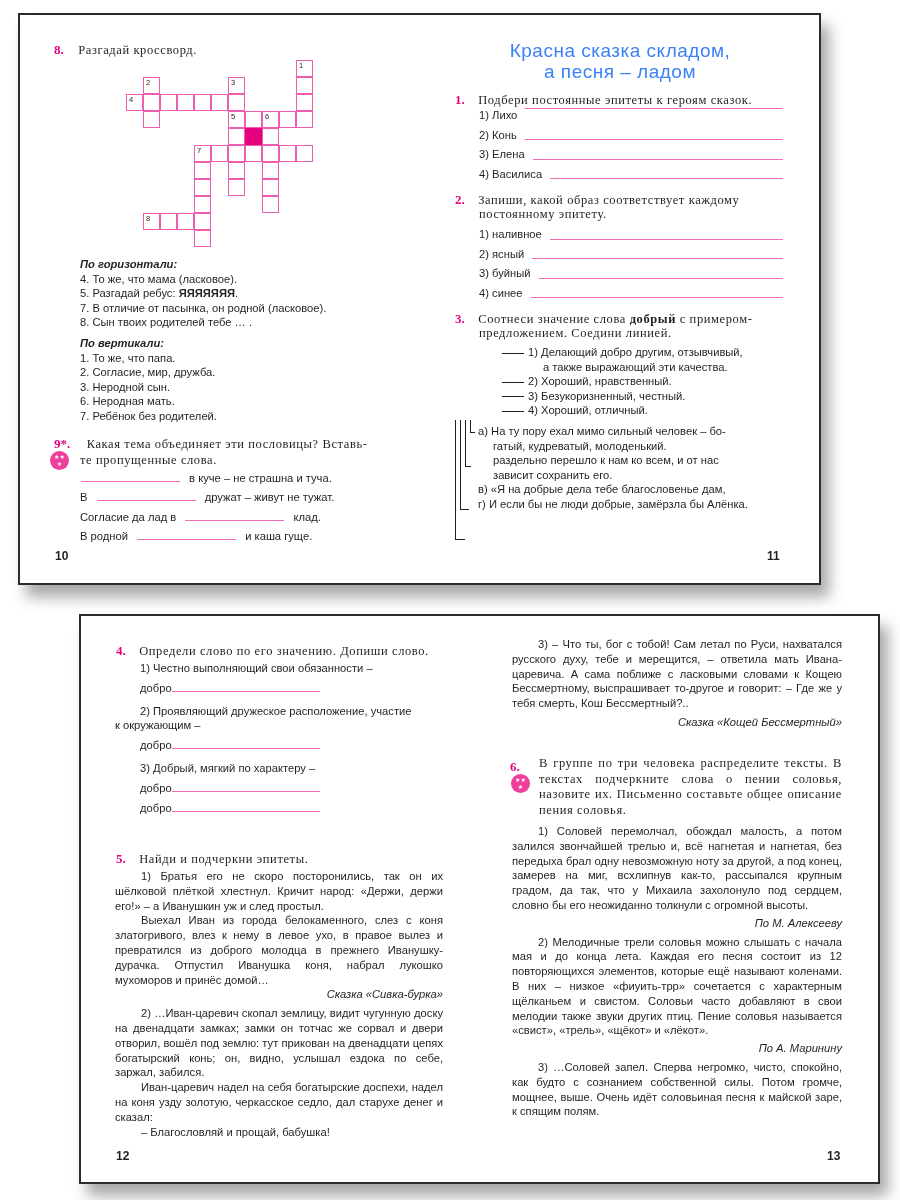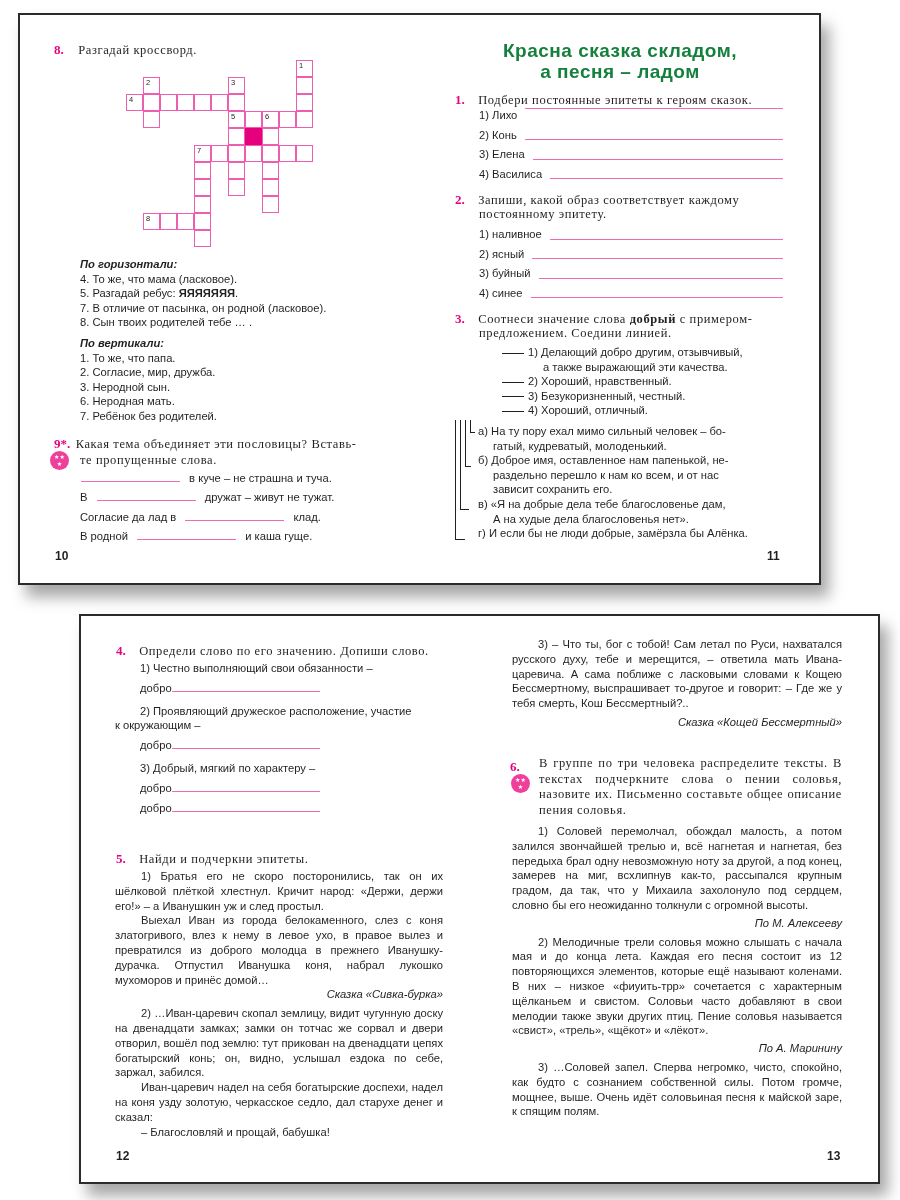--- a/index.html
+++ b/index.html
@@ -17,21 +17,21 @@
   }
   #spread-top { left: 18px; top: 13px; width: 803px; height: 572px; }
   #spread-bottom { left: 79px; top: 614px; width: 801px; height: 570px; }
 
   .abs { position: absolute; }
   .num { font-family: "Liberation Serif", serif; font-weight: bold; color: #e5007e; font-size: 13px; }
   .task { font-family: "Liberation Serif", serif; font-size: 12.5px; letter-spacing: 0.6px; line-height: 16px; color: #231f20; }
   .sans { font-family: "Liberation Sans", sans-serif; font-size: 11.2px; line-height: 14.6px; color: #231f20; }
   .line { display: inline-block; border-bottom: 1.4px solid #f06ab4; height: 0; vertical-align: baseline; }
   .pageno { font-family: "Liberation Sans", sans-serif; font-weight: bold; font-size: 12px; }
-  .title { font-family: "Liberation Sans", sans-serif; font-weight: bold; color: #15803d; font-size: 19px; line-height: 21px; text-align: center; letter-spacing: 0.5px; }
+  .title { font-family: "Liberation Sans", sans-serif; font-weight: normal; color: #3b82f6; font-size: 19px; line-height: 21px; text-align: center; letter-spacing: 0.5px; }
 
   
   #crossword { position: absolute; left: 126px; top: 60px; width: 190px; height: 190px; }
   .cell { position: absolute; width: 17px; height: 17px; box-sizing: border-box; border: 1.3px solid #ef5db0; background: #fff; }
   .cell.filled { background: #e5007e; border-color: #e5007e; }
   .cell .cn { position: absolute; left: 2px; top: 0px; font-size: 7.5px; color: #231f20; font-family: "Liberation Sans", sans-serif; }
 
   .badge { position: absolute; width: 19px; height: 19px; border-radius: 50%; background: #ee3f9a; color: #fff; font-size: 6px; line-height: 7px; text-align: center; }
   .badge span { display: block; }
 
@@ -122,21 +122,21 @@
   <div style="font-weight:bold; font-style:italic; margin-top:6px;">По вертикали:</div>
   <div>1. То же, что папа.</div>
   <div>2. Согласие, мир, дружба.</div>
   <div>3. Неродной сын.</div>
   <div>6. Неродная мать.</div>
   <div>7. Ребёнок без родителей.</div>
 </div>
 
 <div class="abs" style="left:54px; top:434px;">
   <span class="num">9*.</span>
-  <span class="task" style="margin-left:1px;">Какая тема объединяет эти пословицы? Вставь-</span>
+  <span class="task" style="margin-left:12px;">Какая тема объединяет эти пословицы? Вставь-</span>
 </div>
 <div class="badge" style="left:50px; top:451px;">
     <span style="margin-top:3px;">★★</span>
     <span>★</span>
   </div>
 <div class="abs task" style="left:80px; top:452px;">те пропущенные слова.</div>
 
 <div class="row sans" style="left:81px; top:471px;">
   <span class="line" style="width:99px;"></span>
   <span style="margin-left:6px;">в куче – не страшна и туча.</span>
@@ -229,25 +229,23 @@
 <div class="br-v" style="left:460px; top:420px; height:89px;"></div>
 <div class="br-h" style="left:460px; top:509px; width:9px;"></div>
 <div class="br-v" style="left:465px; top:420px; height:46px;"></div>
 <div class="br-h" style="left:465px; top:466px; width:6px;"></div>
 <div class="br-v" style="left:470px; top:420px; height:12px;"></div>
 <div class="br-h" style="left:470px; top:432px; width:5px;"></div>
 
 <div class="abs sans" style="left:478px; top:424px; width:305px;">
   <div>а) На ту пору ехал мимо сильный человек – бо-</div>
   <div style="padding-left:15px;">гатый, кудреватый, молоденький.</div>
-  <div>б) Доброе имя, оставленное нам папенькой, не-</div>
   <div style="padding-left:15px;">раздельно перешло к нам ко всем, и от нас</div>
   <div style="padding-left:15px;">зависит сохранить его.</div>
   <div>в) «Я на добрые дела тебе благословенье дам,</div>
-  <div style="padding-left:15px;">А на худые дела благословенья нет».</div>
   <div>г) И если бы не люди добрые, замёрзла бы Алёнка.</div>
 </div>
 <div class="abs pageno" style="left:767px; top:549px;">11</div>
 
 <div id="spread-bottom" class="spread"></div>
 
 <div class="abs" style="left:116px; top:641px;">
   <span class="num">4.</span>
   <span class="task" style="margin-left:9px;">Определи слово по его значению. Допиши слово.</span>
 </div>

